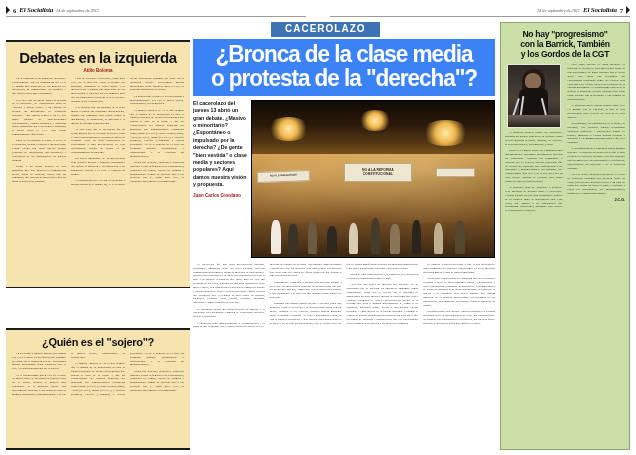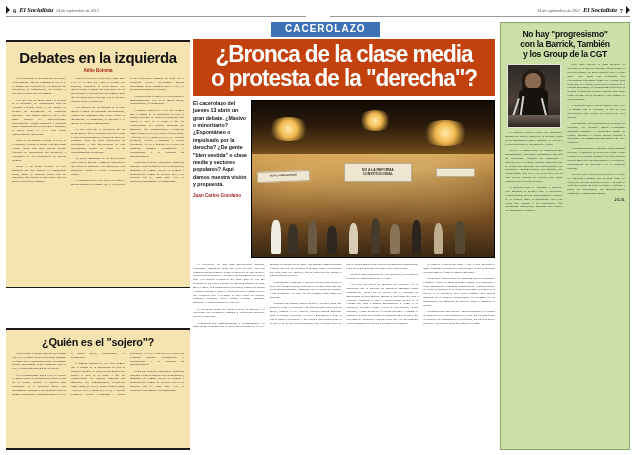--- a/index.html
+++ b/index.html
@@ -130,21 +130,21 @@
     background: #3d73b5;
     color: #ffffff;
     font-family: "Liberation Sans", sans-serif;
     font-weight: bold;
     font-size: 10px;
     letter-spacing: 1px;
     padding: 2px 14px 2.5px 14px;
     line-height: 1;
   }
   #headline {
-    background: #c2410c;
+    background: #3b82f6;
     color: #ffffff;
     padding: 4px 5px 5px 5px;
     margin-top: 0px;
   }
   #headline .hl-line {
     font-family: "Liberation Sans", sans-serif;
     font-weight: bold;
     font-size: 23.5px;
     line-height: 1.02;
     letter-spacing: -1.1px;
@@ -418,21 +418,21 @@
         <p>Se empezó a aplicar un ajuste y que la alta inflación se sigue comiendo los salarios y jubilaciones. Es decir, mientras los problemas de fondo se siguen agravando.</p>
         <p>Desde hace todos sociales se anuncian nuevos escenarios. Estamos a favor de movilizaciones contra la reestructura y otras importantes demandas democráticas, desfinalizadores de todas las variantes de la oposición patronal, la cúpula de la Iglesia o de cualquier otro sector burgués que buscan timonear en la primera incorporando los reclamos de los trabajadores, por momento de salarios, contra el impuesto al trabajo.</p>
         <p>Un gran debate está abierto. Nuestra propuesta es levantar las banderas de la independencia de clase, por un gran frente de lucha de los trabajadores y la izquierda, por un paro activo nacional y un plan de lucha que enfrente el ajuste.</p>
       </div>
   </div>
 
   <div id="right">
     <div id="right-title">
       <div>No hay "progresismo"</div>
       <div>con la Barrick, También</div>
-      <div>y los Group de la CGT</div>
+      <div>y los Gordos de la CGT</div>
     </div>
     <div id="right-cols">
         <div id="right-photo">
           <div class="rp-hair"></div>
           <div class="rp-head"></div>
           <div class="rp-body"></div>
           <div class="rp-mic" style="left:14%;top:52%;width:2px;height:30%;transform:rotate(18deg)"></div>
           <div class="rp-mic" style="left:26%;top:50%;width:2px;height:32%;transform:rotate(8deg)"></div>
           <div class="rp-mic" style="left:68%;top:52%;width:2px;height:30%;transform:rotate(-14deg)"></div>
           <div class="rp-podium"></div>

